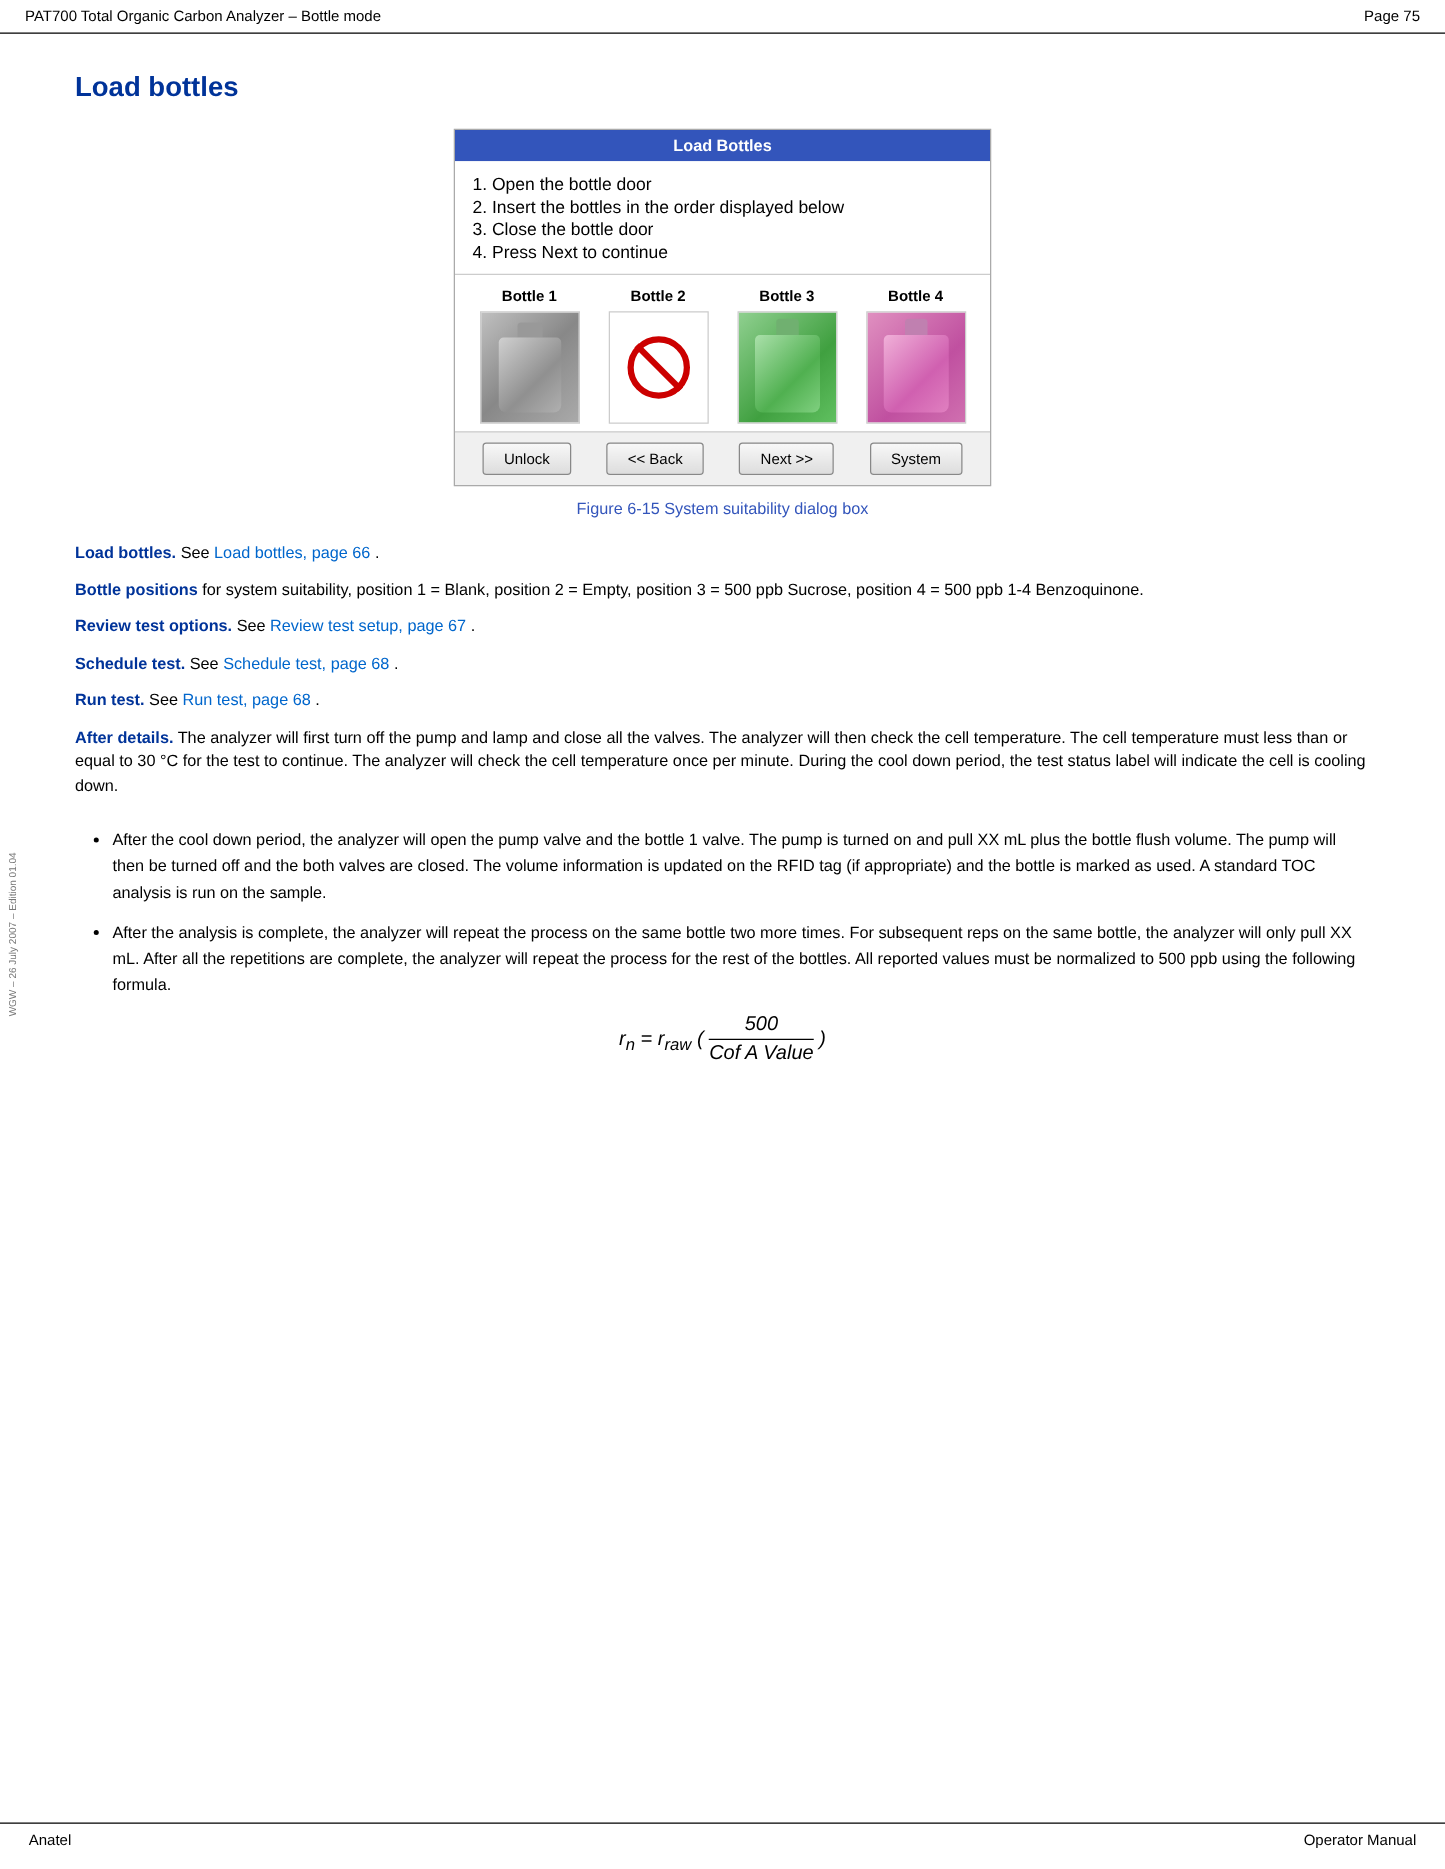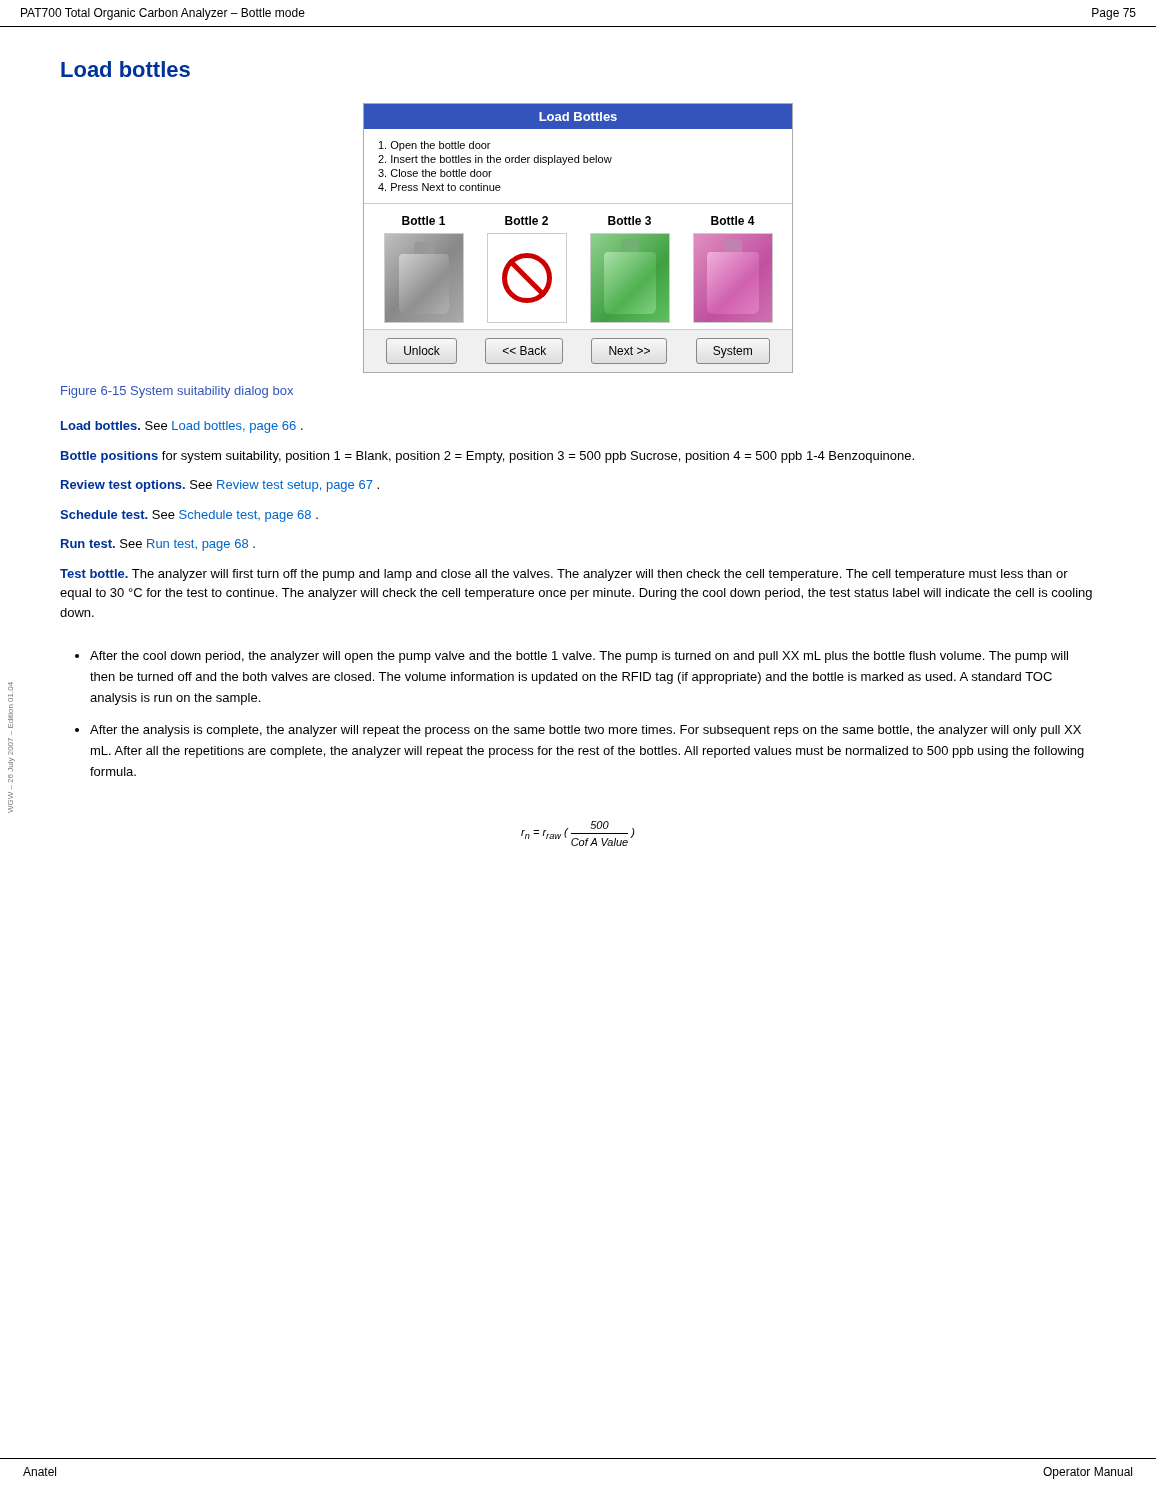--- a/index.html
+++ b/index.html
@@ -39,21 +39,21 @@
     .dialog-title-bar {
       background: #3355bb;
       color: #fff;
       text-align: center;
       font-weight: bold;
       font-size: 13px;
       padding: 5px 10px;
     }
     .dialog-instructions {
       padding: 8px 14px;
-      font-size: 11px;
+      font-size: 14px;
       background: #fff;
       border-bottom: 1px solid #ccc;
     }
     .dialog-instructions p {
       margin: 2px 0;
     }
     .bottles-row {
       display: flex;
       justify-content: space-around;
       padding: 10px 8px 6px 8px;
@@ -193,21 +193,21 @@
       padding: 5px 16px;
       font-size: 12px;
       border: 1px solid #888;
       background: linear-gradient(to bottom, #f8f8f8, #ddd);
       cursor: pointer;
       border-radius: 3px;
       min-width: 70px;
       text-align: right;
     }
     .figure-caption {
-      text-align: left;
+      text-align: center;
       color: #3355bb;
       font-size: 13px;
       margin: 8px 0 18px 0;
     }
     .body-text {
       margin-bottom: 10px;
       line-height: 1.5;
     }
     .body-text strong {
       color: #003399;
@@ -218,23 +218,23 @@
     }
     .bullet-list {
       margin: 24px 0 10px 30px;
     }
     .bullet-list li {
       margin-bottom: 12px;
       line-height: 1.6;
     }
     .formula-box {
       text-align: center;
-      margin: 36px 0;
+      margin: 12px 0;
       font-style: italic;
-      font-size: 11px;
+      font-size: 16px;
     }
     .formula-fraction {
       display: inline-block;
       vertical-align: middle;
     }
     .formula-num {
       display: block;
       border-bottom: 1px solid #000;
       text-align: center;
       padding-bottom: 2px;
@@ -360,21 +360,21 @@
   </p>
 
   <p class="body-text">
     <strong>Run test.</strong>
     <span> See </span>
     <a class="inline-link">Run test, page 68</a>
     <span>.</span>
   </p>
 
   <p class="body-text">
-    <strong>Test bottle.</strong>
+    <strong>After details.</strong>
     <span> The analyzer will first turn off the pump and lamp and close all the valves. The analyzer will then check the cell temperature. The cell temperature must less than or equal to 30 °C for the test to continue. The analyzer will check the cell temperature once per minute. During the cool down period, the test status label will indicate the cell is cooling down.</span>
   </p>
 
   <ul class="bullet-list">
     <li>After the cool down period, the analyzer will open the pump valve and the bottle 1 valve. The pump is turned on and pull XX mL plus the bottle flush volume. The pump will then be turned off and the both valves are closed. The volume information is updated on the RFID tag (if appropriate) and the bottle is marked as used. A standard TOC analysis is run on the sample.</li>
     <li>After the analysis is complete, the analyzer will repeat the process on the same bottle two more times. For subsequent reps on the same bottle, the analyzer will only pull XX mL. After all the repetitions are complete, the analyzer will repeat the process for the rest of the bottles. All reported values must be normalized to 500 ppb using the following formula.</li>
   </ul>
 
   <div class="formula-box">
     <span><i>r</i><sub>n</sub> = <i>r</i><sub>raw</sub></span>

